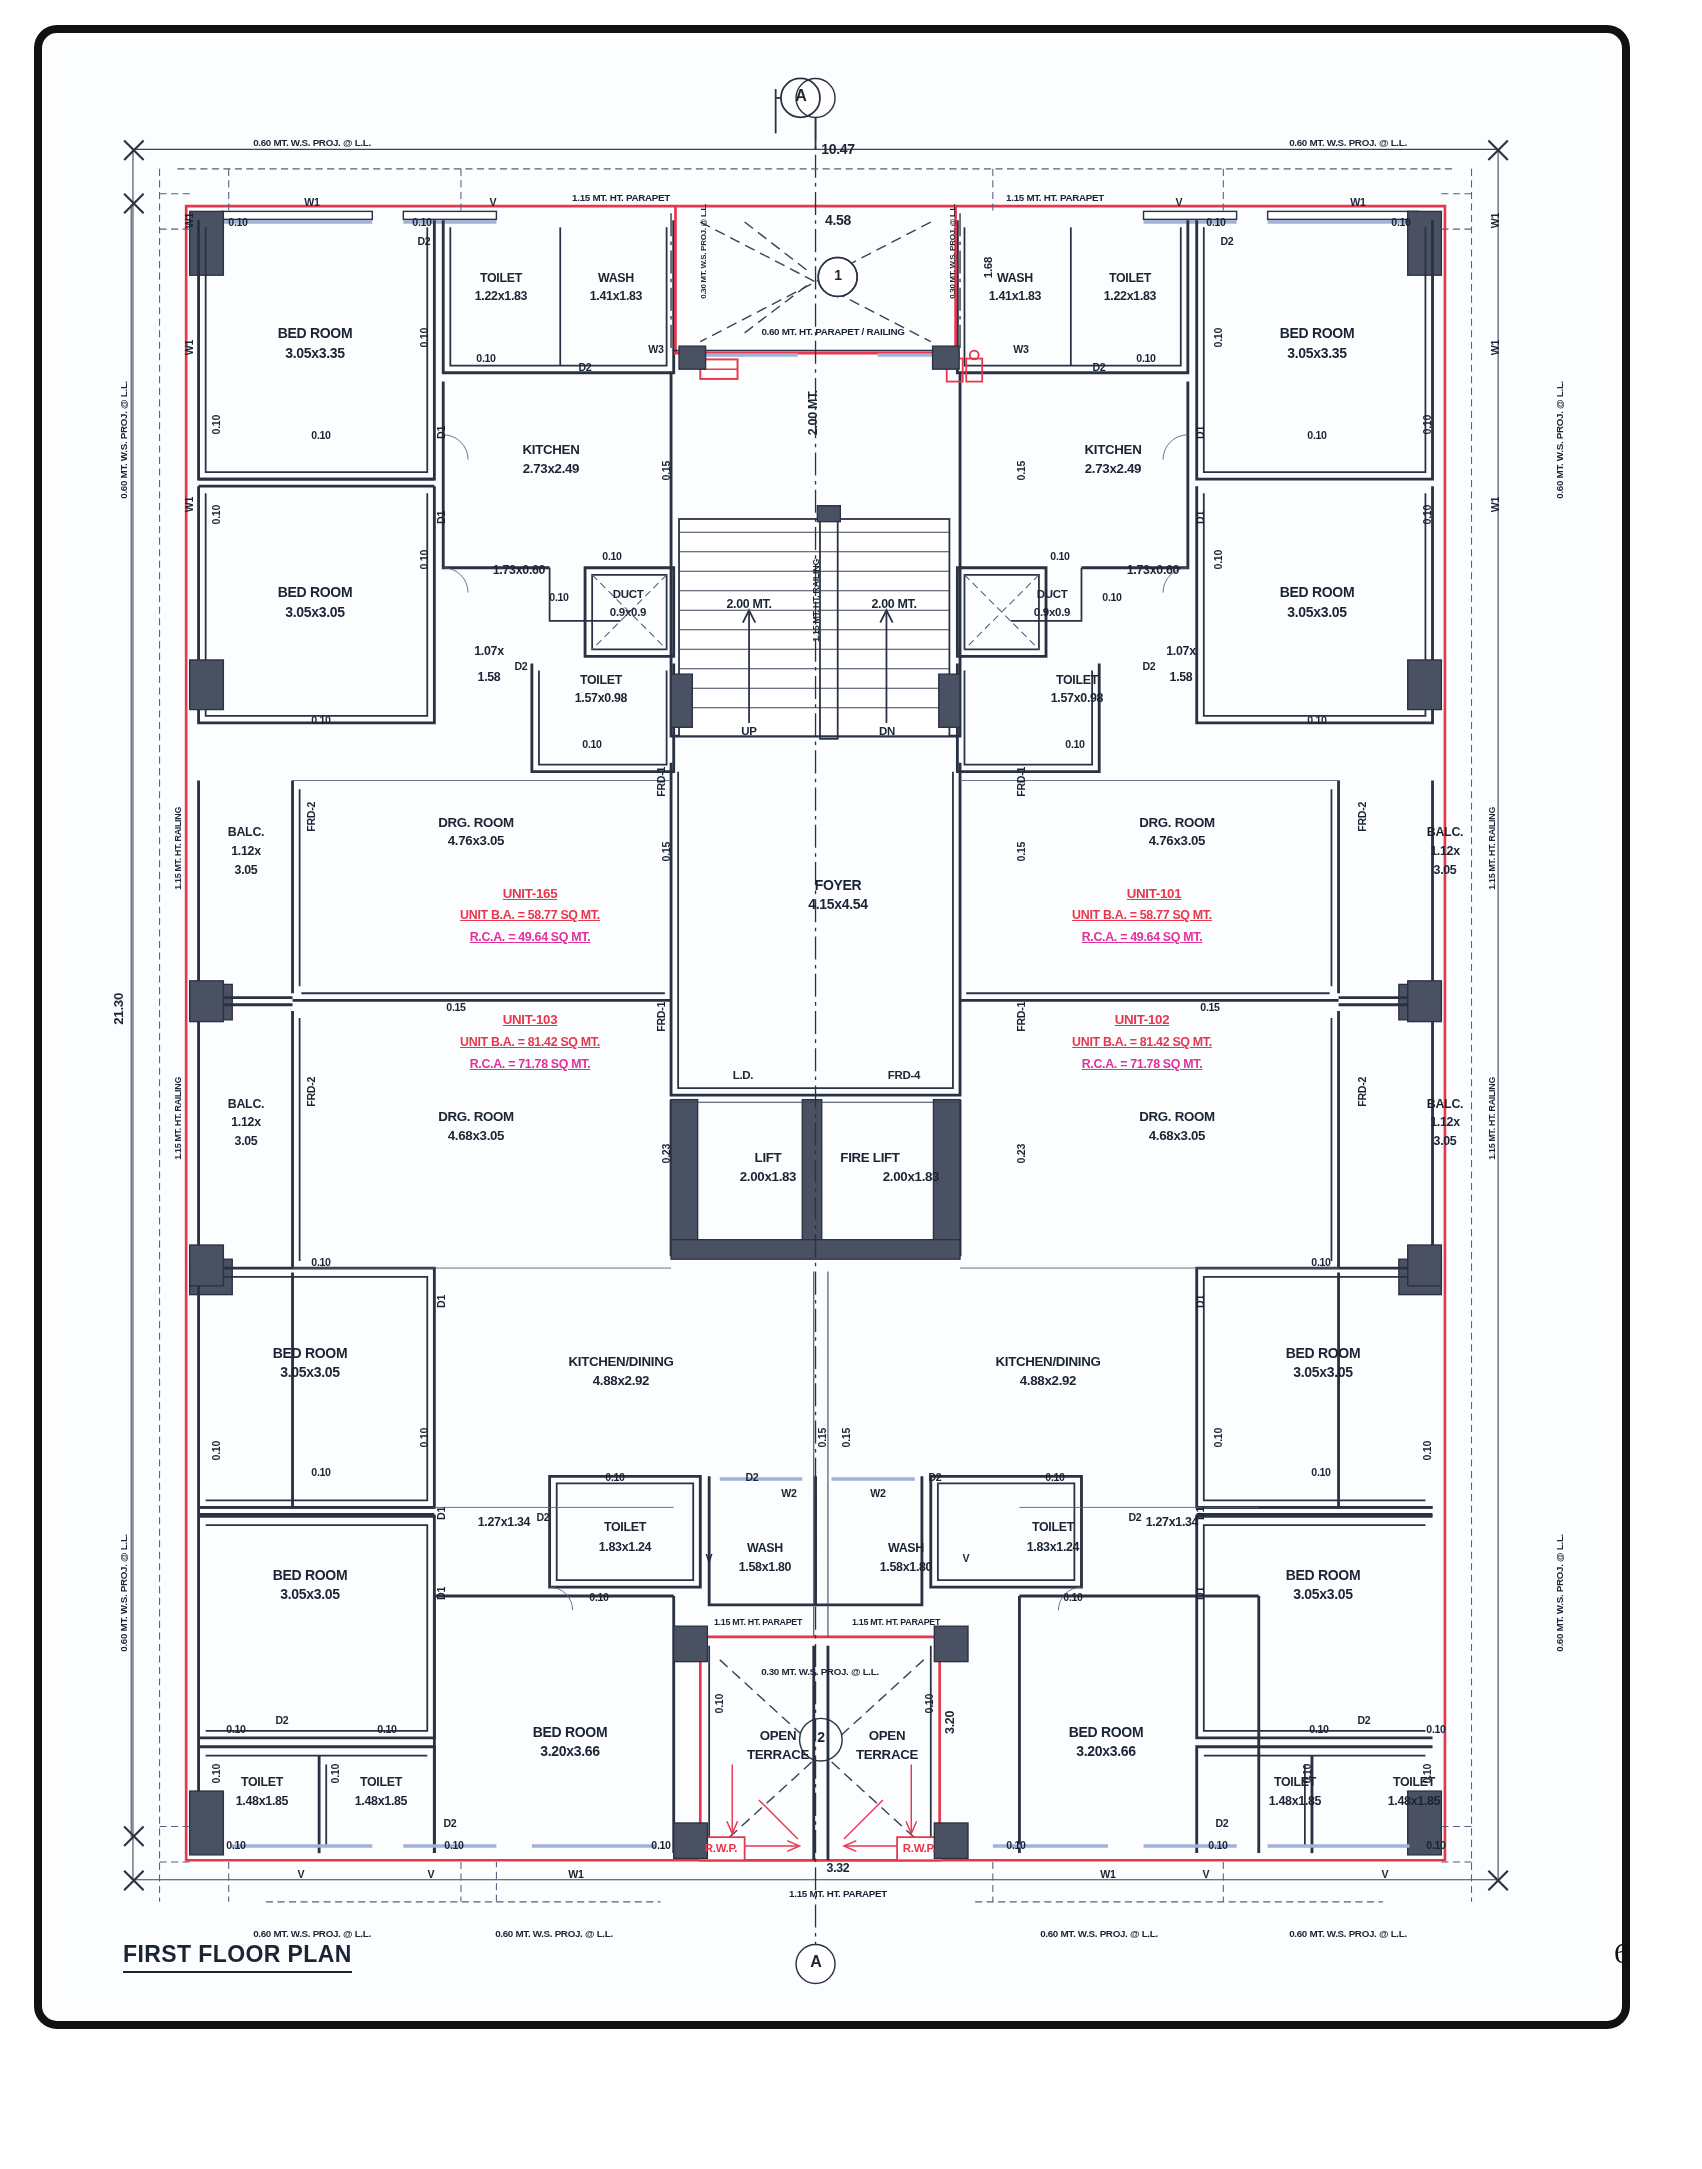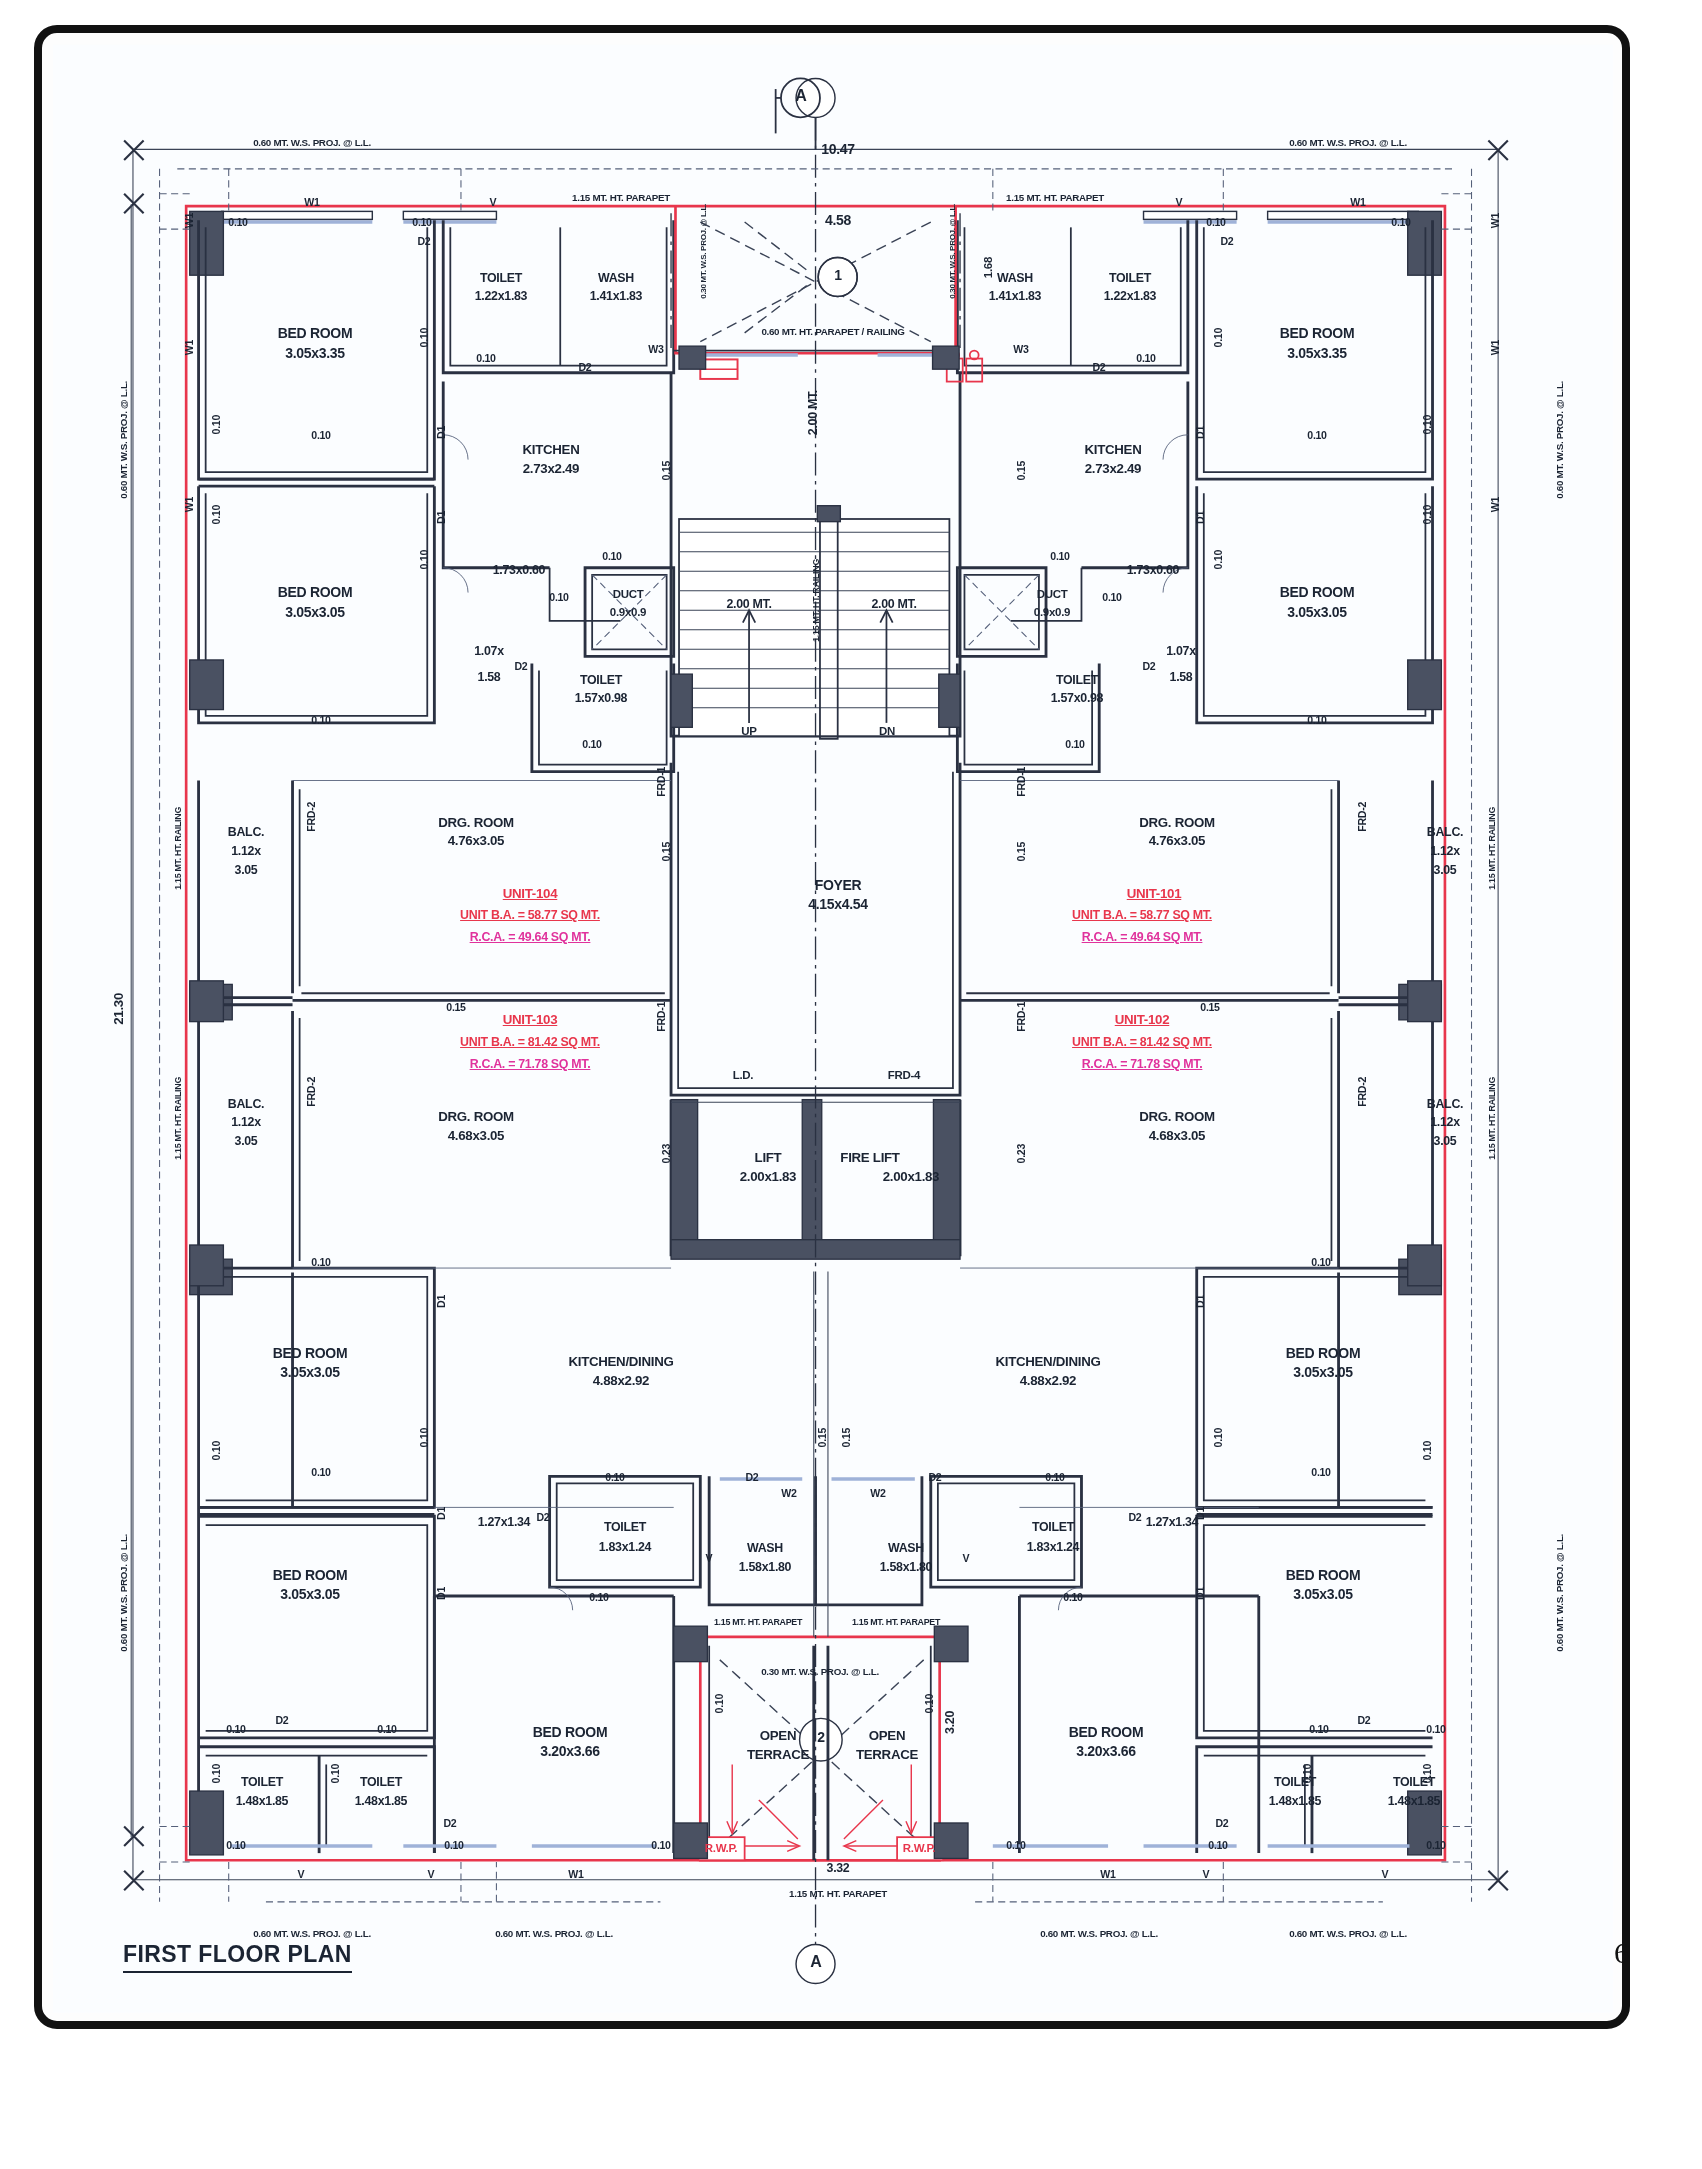--- a/index.html
+++ b/index.html
@@ -497,21 +497,21 @@
   <div class="lbl t14 ctr" style="left:1295px;top:1776px">TOILET</div>
   <div class="lbl t14 ctr" style="left:1295px;top:1795px">1.48x1.85</div>
   <div class="lbl t14 ctr" style="left:1414px;top:1776px">TOILET</div>
   <div class="lbl t14 ctr" style="left:1414px;top:1795px">1.48x1.85</div>
 
   <div class="lbl t15 ctr" style="left:778px;top:1729px">OPEN</div>
   <div class="lbl t15 ctr" style="left:778px;top:1748px">TERRACE</div>
   <div class="lbl t15 ctr" style="left:887px;top:1729px">OPEN</div>
   <div class="lbl t15 ctr" style="left:887px;top:1748px">TERRACE</div>
 
-  <div class="lbl t15 ctr red u" style="left:530px;top:887px">UNIT-104</div>
+  <div class="lbl t15 ctr red u" style="left:530px;top:887px">UNIT-165</div>
   <div class="lbl t14 ctr red u" style="left:530px;top:909px">UNIT B.A. = 58.77 SQ MT.</div>
   <div class="lbl t14 ctr mag u" style="left:530px;top:931px">R.C.A. = 49.64 SQ MT.</div>
 
   <div class="lbl t15 ctr red u" style="left:530px;top:1013px">UNIT-103</div>
   <div class="lbl t14 ctr red u" style="left:530px;top:1036px">UNIT B.A. = 81.42 SQ MT.</div>
   <div class="lbl t14 ctr mag u" style="left:530px;top:1058px">R.C.A. = 71.78 SQ MT.</div>
 
   <div class="lbl t15 ctr red u" style="left:1154px;top:887px">UNIT-101</div>
   <div class="lbl t14 ctr red u" style="left:1142px;top:909px">UNIT B.A. = 58.77 SQ MT.</div>
   <div class="lbl t14 ctr mag u" style="left:1142px;top:931px">R.C.A. = 49.64 SQ MT.</div>

